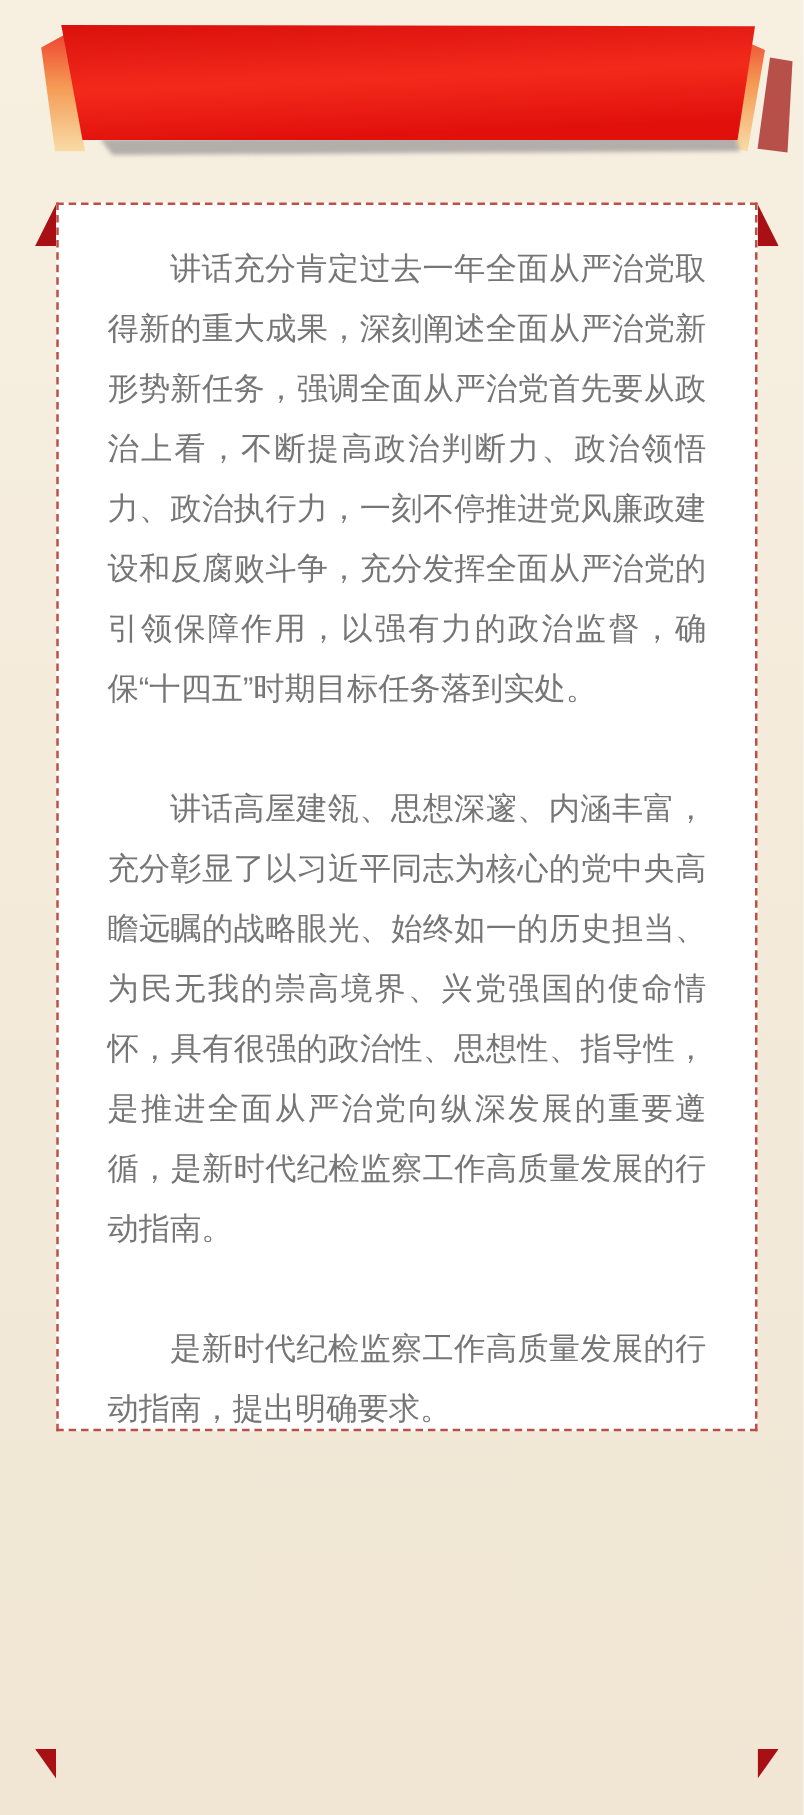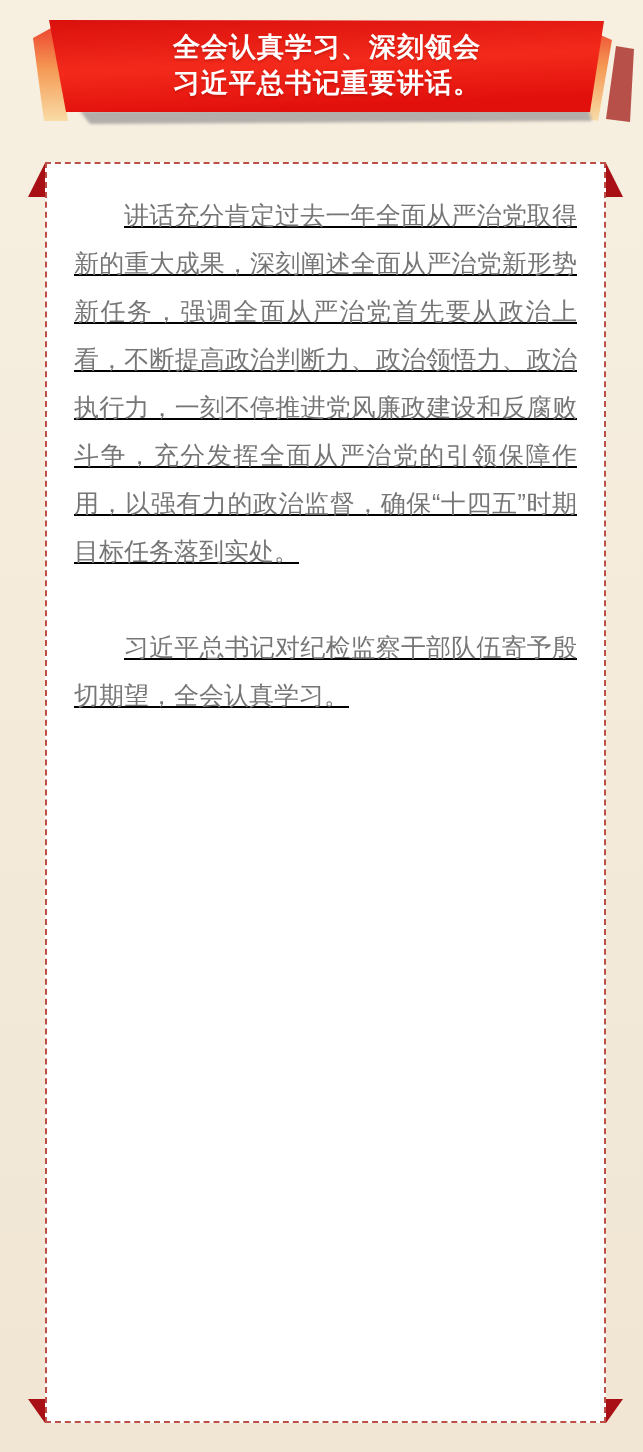--- a/index.html
+++ b/index.html
@@ -48,27 +48,26 @@
   .corner.tr { left: 606px; top: 163px;  height: 34px; clip-path: polygon(0 0, 100% 100%, 0 100%); }
   .corner.bl { left: 28px;  top: 1399px; height: 24px; clip-path: polygon(0 0, 100% 0, 100% 100%); }
   .corner.br { left: 606px; top: 1399px; height: 24px; clip-path: polygon(0 0, 100% 0, 0 100%); }
 
   
   .card {
     position: absolute;
     left: 45px;
     top: 162px;
     width: 561px;
-    height: 1261px;
+    height: 983px;
     box-sizing: border-box;
     background: #ffffff;
     border: 2px dashed #bc4f46;
-    padding: 27px 27px;
+    padding: 27px 39px;
     z-index: 1;
-    text-decoration: underline;
   }
   .card p {
     margin: 0 0 48px 0;
     font-size: 25px;
     line-height: 48px;
     color: #767676;
     text-align: justify;
     text-indent: 2em;
   }
   .card p:last-child { margin-bottom: 0; }
@@ -98,29 +97,26 @@
 
       <polygon points="33,38 53,27 68,121 44,121" fill="url(#foldGrad)"></polygon>
 
       <polygon points="575,24 612,40 598,121 556,112" fill="url(#foldGrad)"></polygon>
       <polygon points="616,46 634,49 630,122 606,119" fill="#b8504a"></polygon>
 
       <polygon points="80,111 588,108 592,121 90,124" fill="#b3aeaa" filter="url(#soft)"></polygon>
 
       <polygon points="49,20 604,21 590,112 66,112" fill="url(#mainGrad)"></polygon>
     </svg>
-    <div class="banner-title">
-      <span>全会认真学习、深刻领会</span>
-      <span>习近平总书记重要讲话。</span>
-    </div>
   </div>
 
   <div class="corner tl"></div>
   <div class="corner tr"></div>
   <div class="corner bl"></div>
   <div class="corner br"></div>
 
   <div class="card">
     <p>讲话充分肯定过去一年全面从严治党取得新的重大成果，深刻阐述全面从严治党新形势新任务，强调全面从严治党首先要从政治上看，不断提高政治判断力、政治领悟力、政治执行力，一刻不停推进党风廉政建设和反腐败斗争，充分发挥全面从严治党的引领保障作用，以强有力的政治监督，确保“十四五”时期目标任务落到实处。</p>
-    <p>习近平总书记对纪检监察干部队伍寄予殷切期望，全会认真学习。</p>
+    <p>讲话高屋建瓴、思想深邃、内涵丰富，充分彰显了以习近平同志为核心的党中央高瞻远瞩的战略眼光、始终如一的历史担当、为民无我的崇高境界、兴党强国的使命情怀，具有很强的政治性、思想性、指导性，是推进全面从严治党向纵深发展的重要遵循，是新时代纪检监察工作高质量发展的行动指南。</p>
+    <p>是新时代纪检监察工作高质量发展的行动指南，提出明确要求。</p>
   </div>
 
 </div>
 
 </body></html>

